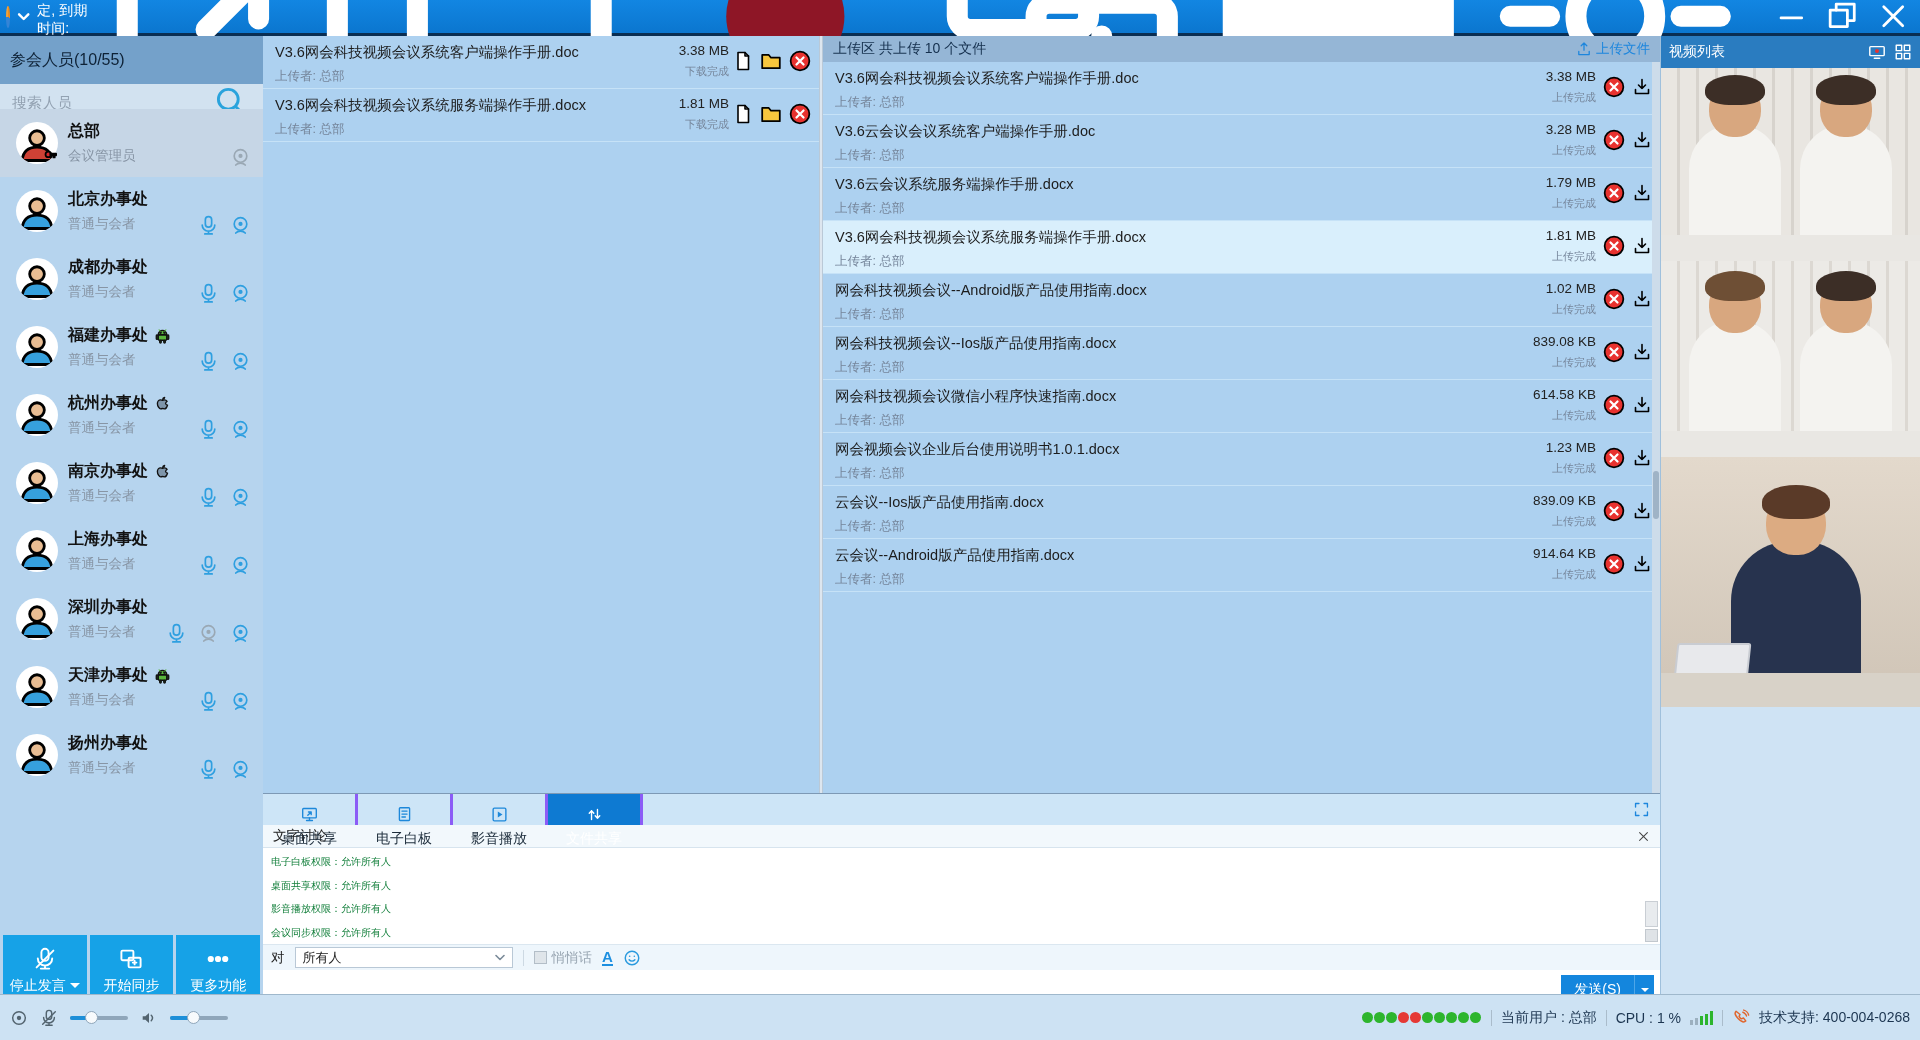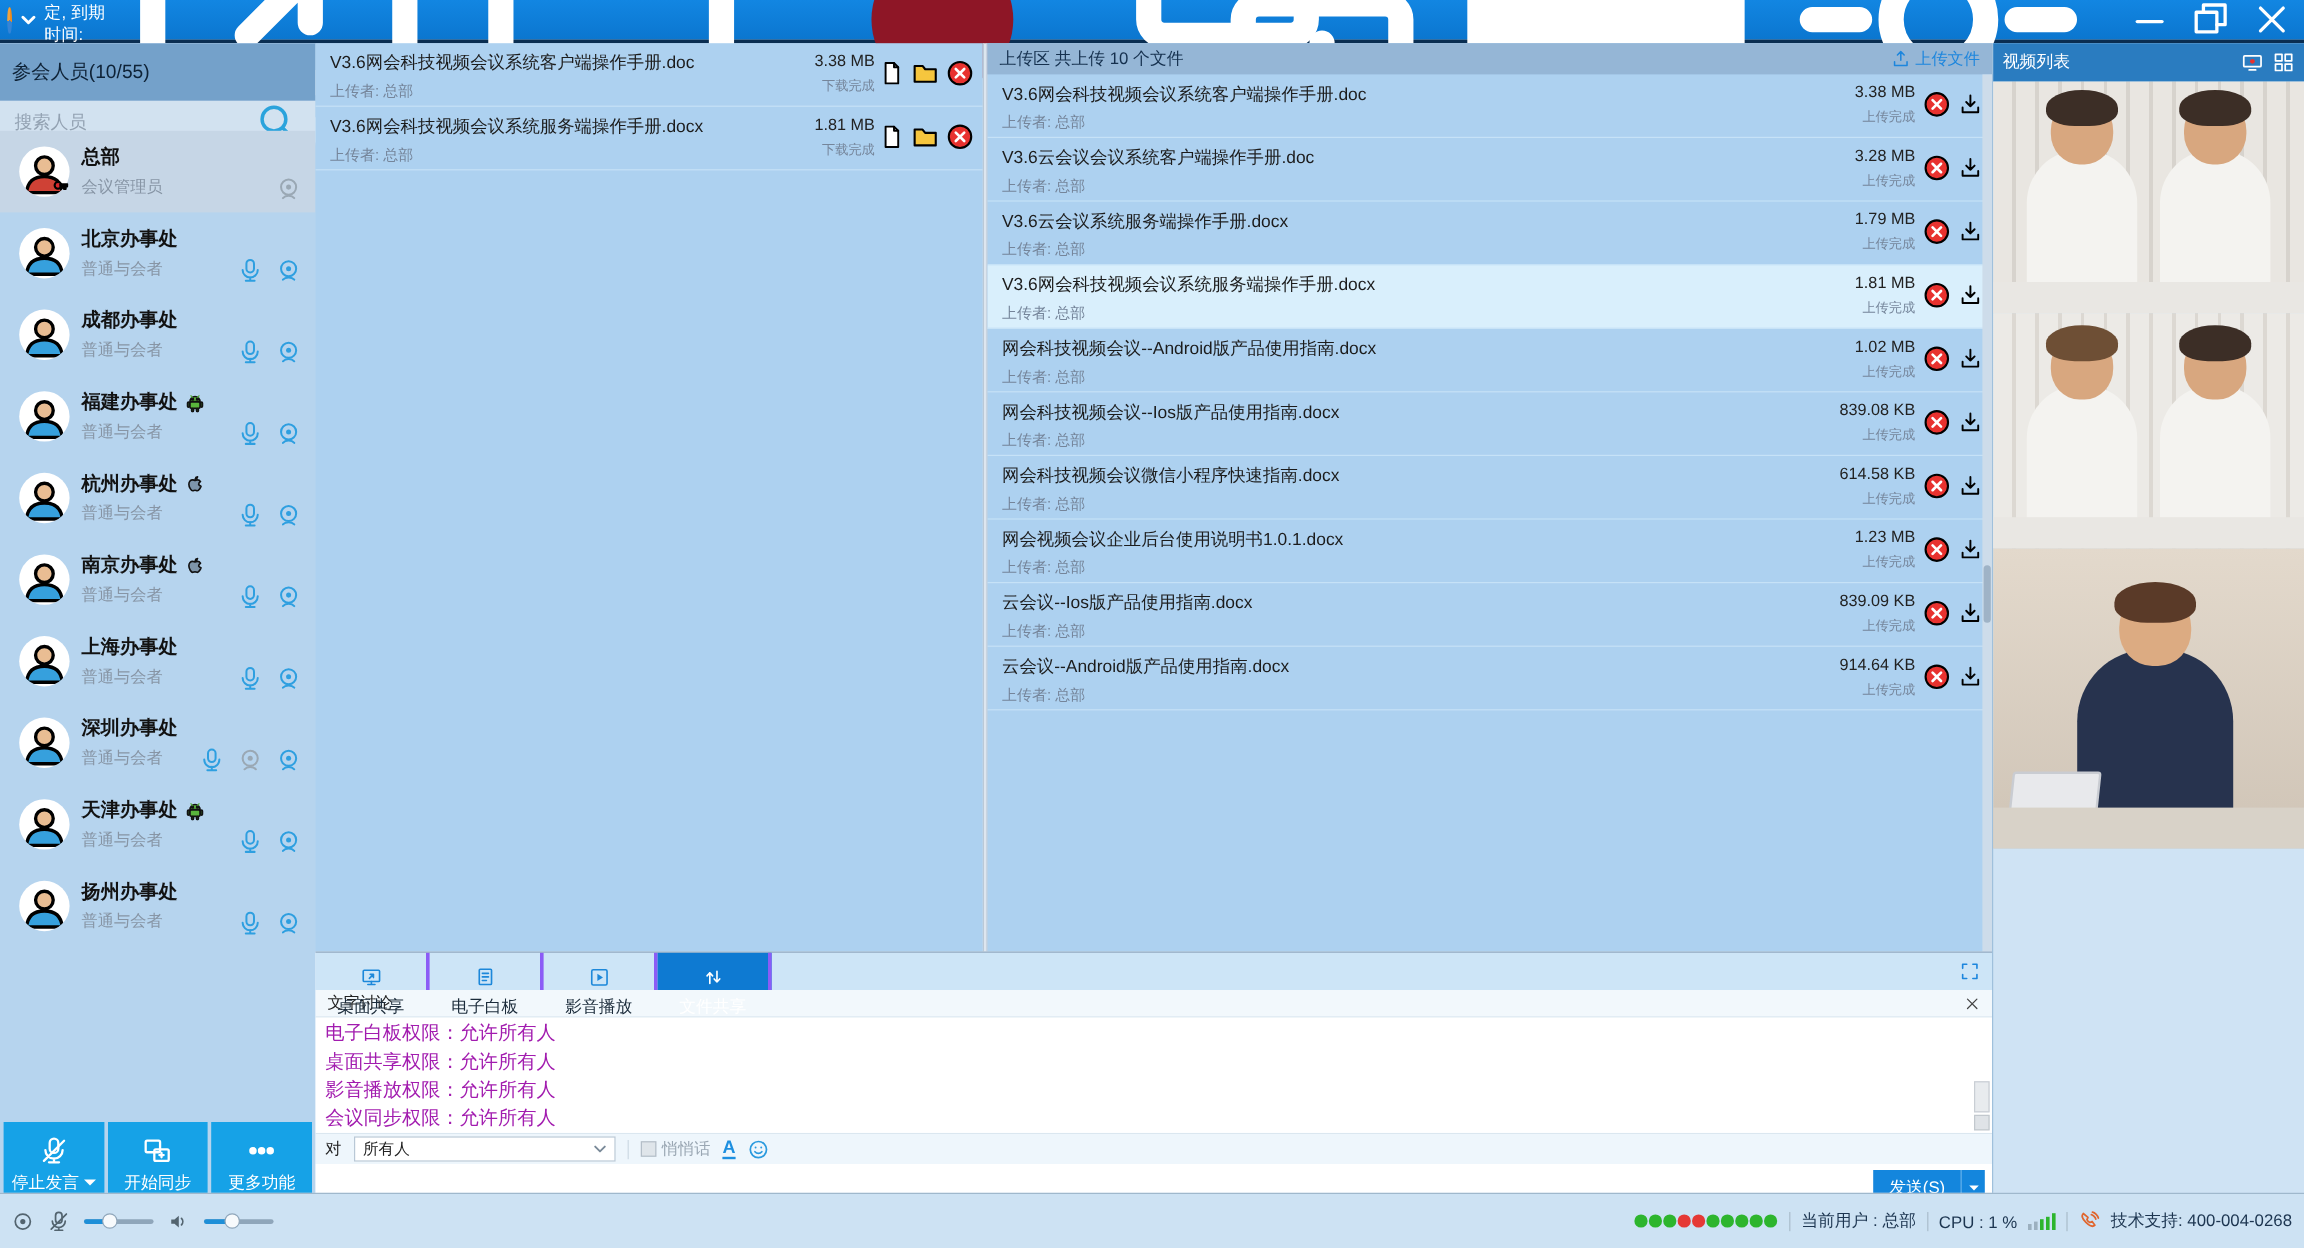--- a/index.html
+++ b/index.html
@@ -126,21 +126,21 @@
   .tab.active { background:#0e7ad2; color:#fff; }
   .tab.active .tic { color:#fff; }
   .tabs .expand { position:absolute; right:10px; top:7px; width:17px; height:17px;
     color:#1d86dd; cursor:pointer; }
   .chat-header { height:23px; background:#f2f8fc; border-bottom:1px solid #d7e4ee;
     font-size:13.5px; color:#222; display:flex; align-items:center;
     padding:0 10px; justify-content:space-between; }
   .chat-close { width:13px; height:13px; color:#444; cursor:pointer; }
   .chat-messages { height:96px; background:#fff; position:relative; padding:2px 20px 0 8px;
     overflow:hidden; }
-  .msg { font-size:16px; color:#a21caf; line-height:23.5px; white-space:nowrap; }
+  .msg { font-size:10px; color:#15803d; line-height:23.5px; white-space:nowrap; }
   .chat-scroll { position:absolute; right:2px; top:2px; bottom:2px; width:13px; }
   .chat-scroll .sbtn { position:absolute; bottom:0; width:13px; height:13px;
     background:#dfe3e7; border:1px solid #c2c8ce; }
   .chat-scroll .sth { position:absolute; bottom:15px; width:13px; height:26px;
     background:#e8ebee; border:1px solid #c9ced4; }
   .chat-toolbar { height:26px; background:#eef6fc; border-top:1px solid #dbe7f0;
     display:flex; align-items:center; gap:10px; padding:0 8px; font-size:13.5px; color:#222; }
   .to-select { width:218px; height:21px; background:#fff; border:1px solid #b9c8d6;
     display:flex; align-items:center; justify-content:space-between;
     padding:0 7px; font-size:13px; color:#222; cursor:pointer; }

